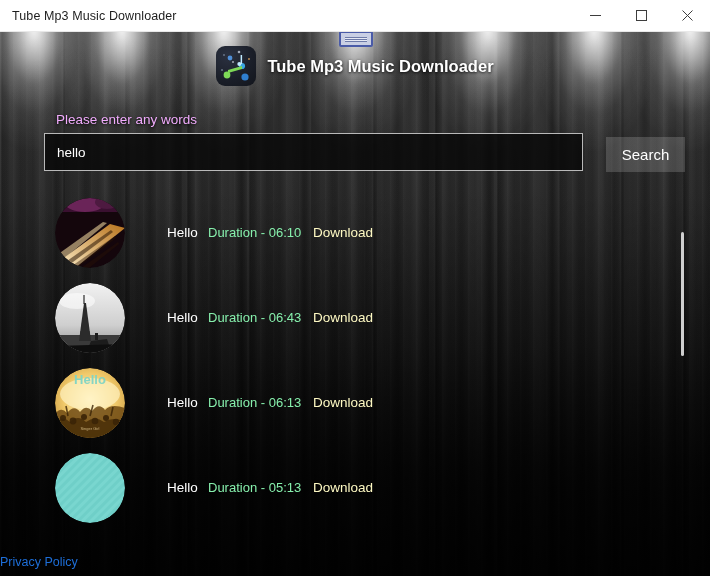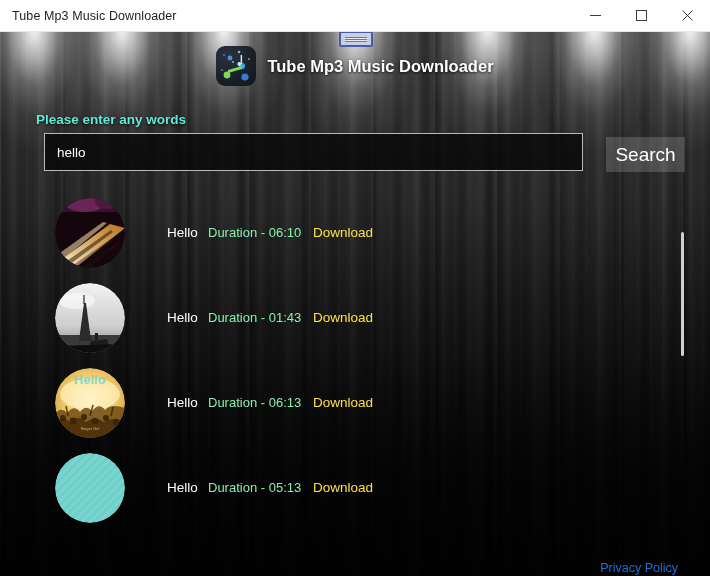--- a/index.html
+++ b/index.html
@@ -139,24 +139,24 @@
     font-size: 16.5px;
     font-weight: bold;
     color: #ffffff;
     text-shadow: 0 1px 3px rgba(0,0,0,.85);
     white-space: nowrap;
   }
 
   
   #search-label {
     position: absolute;
-    left: 36px; top: 80px;
+    left: 56px; top: 80px;
     font-size: 13.5px;
-    font-weight: bold;
-    color: #5eead4;
+    font-weight: normal;
+    color: #f0abfc;
     text-shadow: 0 1px 3px rgba(0,0,0,.9);
     z-index: 10;
   }
   #search-input {
     position: absolute;
     left: 44px; top: 101px;
     width: 539px; height: 38px;
     background: rgba(8,8,8,0.80);
     border: 1px solid #b9b9b9;
     color: #ffffff;
@@ -168,21 +168,21 @@
   }
   #search-input::placeholder { color: #8e8e8e; }
   #search-button {
     position: absolute;
     left: 606px; top: 105px;
     width: 79px; height: 35px;
     background: rgba(255,255,255,0.17);
     border: none;
     color: #ffffff;
     font-family: "Liberation Sans", sans-serif;
-    font-size: 19px;
+    font-size: 15px;
     cursor: pointer;
     z-index: 10;
   }
 
   
   #results {
     position: absolute;
     left: 0; top: 158px;
     width: 710px; height: 360px;
     z-index: 10;
@@ -213,21 +213,21 @@
     color: #ffffff;
     width: 41px;
   }
   .row-duration {
     font-size: 13px;
     color: #86efac;
     width: 105px;
   }
   .row-download {
     font-size: 13.5px;
-    color: #fde047;
+    color: #fef9c3;
     cursor: pointer;
   }
 
   
   #scrollbar-track {
     position: absolute;
     right: 24px; top: 160px;
     width: 7px; height: 350px;
     z-index: 11;
   }
@@ -235,23 +235,23 @@
     position: absolute;
     left: 2px; top: 40px;
     width: 3px; height: 124px;
     background: #cfcfcf;
     border-radius: 2px;
   }
 
   
   #footer {
     position: absolute;
-    left: 0; bottom: 0;
+    left: 0; bottom: 6px;
     width: 678px;
-    text-align: right;
+    text-align: left;
     z-index: 12;
   }
   #privacy-link {
     font-size: 12.5px;
     color: #1e6fd9;
     text-decoration: none;
     cursor: pointer;
   }
 </style>
 </head>
@@ -378,21 +378,21 @@
             <rect x="28.4" y="12" width="1.2" height="9" fill="#2b2b2b"></rect>
             <path d="M25.5 48 L34.5 48 L35.2 53 L24.8 53 Z" fill="#2b2b2b"></path>
             <path d="M36 58 L52 56 L54 62 L34 63 Z" fill="#1c1c1c"></path>
             <rect x="40" y="50" width="3" height="7" fill="#1c1c1c"></rect>
             <path d="M0 63 L70 61 L70 70 L0 70 Z" fill="#0e0e0e"></path>
           </g>
         </svg>
       </div>
       <div class="row-texts">
         <span class="row-title">Hello</span>
-        <span class="row-duration">Duration - 01:43</span>
+        <span class="row-duration">Duration - 06:43</span>
         <span class="row-download">Download</span>
       </div>
     </div>
 
     <div class="result-row">
       <div class="thumb">
         <svg viewBox="0 0 70 70">
           <defs>
             <clipPath id="c3">
                 <circle cx="35" cy="35" r="35"></circle>

